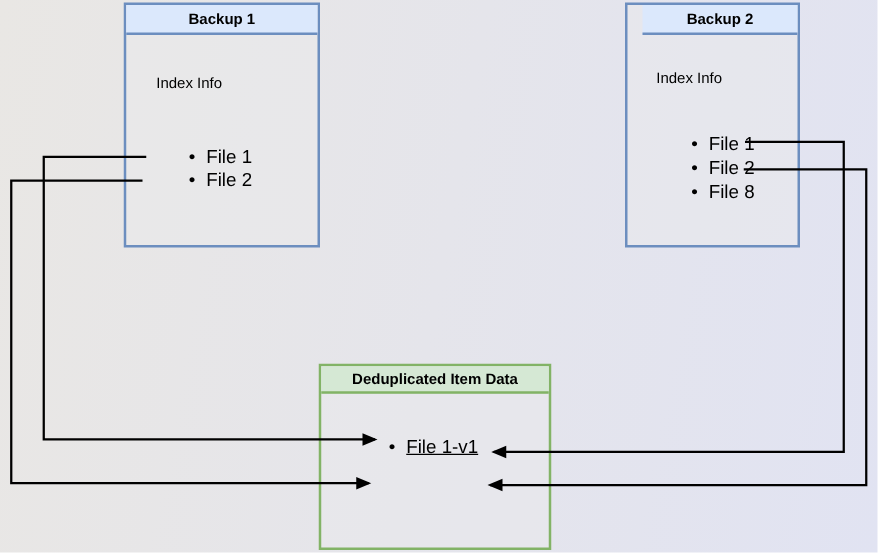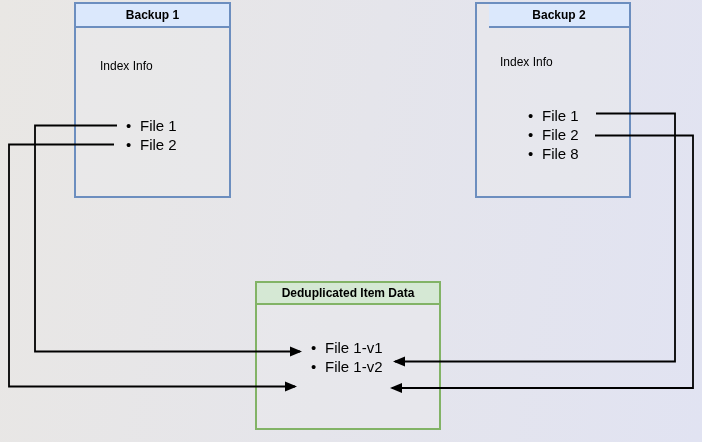--- a/index.html
+++ b/index.html
@@ -20,22 +20,22 @@
     height:442px;
     overflow:hidden;
     background:linear-gradient(100deg, var(--bg_left) 0%, var(--bg_right) 100%);
   }
   .box{
     position:absolute;
     box-sizing:border-box;
     background:var(--box_body_fill);
     z-index:1;
   }
-  .box.blue{border:2px solid var(--blue_border);}
-  .box.green{border:2px solid var(--green_border);}
+  .box.blue{border:2px solid var(--blue_border);margin-left:25px;}
+  .box.green{border:2px solid var(--green_border);margin-top:10px;}
   .box-header{
     box-sizing:border-box;
     width:100%;
     text-align:center;
     font-weight:bold;
     font-size:12px;
   }
   .blue .box-header{
     height:24px;
     line-height:22px;
@@ -70,26 +70,26 @@
     content:"\2022";
     display:inline-block;
     width:14px;
     font-size:15px;
   }
   
   #backup1{left:74px; top:2px; width:157px; height:196px;}
   #backup1 .subtitle{left:24px; top:54px;}
   #backup1 ul.file-list{left:50px; top:112px;}
   
-  #backup2{left:475px; top:2px; width:156px; height:196px;padding-left:12px;}
+  #backup2{left:475px; top:2px; width:140px; height:196px;padding-left:12px;}
   #backup2 .subtitle{left:23px; top:50px;}
   #backup2 ul.file-list{left:51px; top:102px;}
   
   #dedup{left:255px; top:281px; width:186px; height:149px;}
-  #dedup ul.file-list{left:54px; top:55px;}
+  #dedup ul.file-list{left:54px; top:55px;text-decoration:underline;}
 
   svg.connections{
     position:absolute;
     left:0; top:0;
     z-index:5;
     pointer-events:none;
   }
   svg.connections path.wire{
     fill:none;
     stroke:var(--connector);
@@ -117,21 +117,20 @@
       <li>File 1</li>
       <li>File 2</li>
       <li>File 8</li>
     </ul>
   </div>
 
   <div class="box green" id="dedup">
     <div class="box-header">Deduplicated Item Data</div>
     <ul class="file-list">
       <li>File 1-v1</li>
-      <li>File 1-v2</li>
     </ul>
   </div>
 
   <svg class="connections" width="702" height="442" viewBox="0 0 702 442" aria-hidden="true">
     <defs>
       <marker id="arrow" markerUnits="userSpaceOnUse" markerWidth="14" markerHeight="12" refX="11" refY="6" orient="auto">
         <path d="M1,1 L13,6 L1,11 Z" fill="#000"></path>
       </marker>
     </defs>
     <path class="wire" d="M 117 125.5 L 35 125.5 L 35 351.5 L 300 351.5" marker-end="url(#arrow)"></path>

